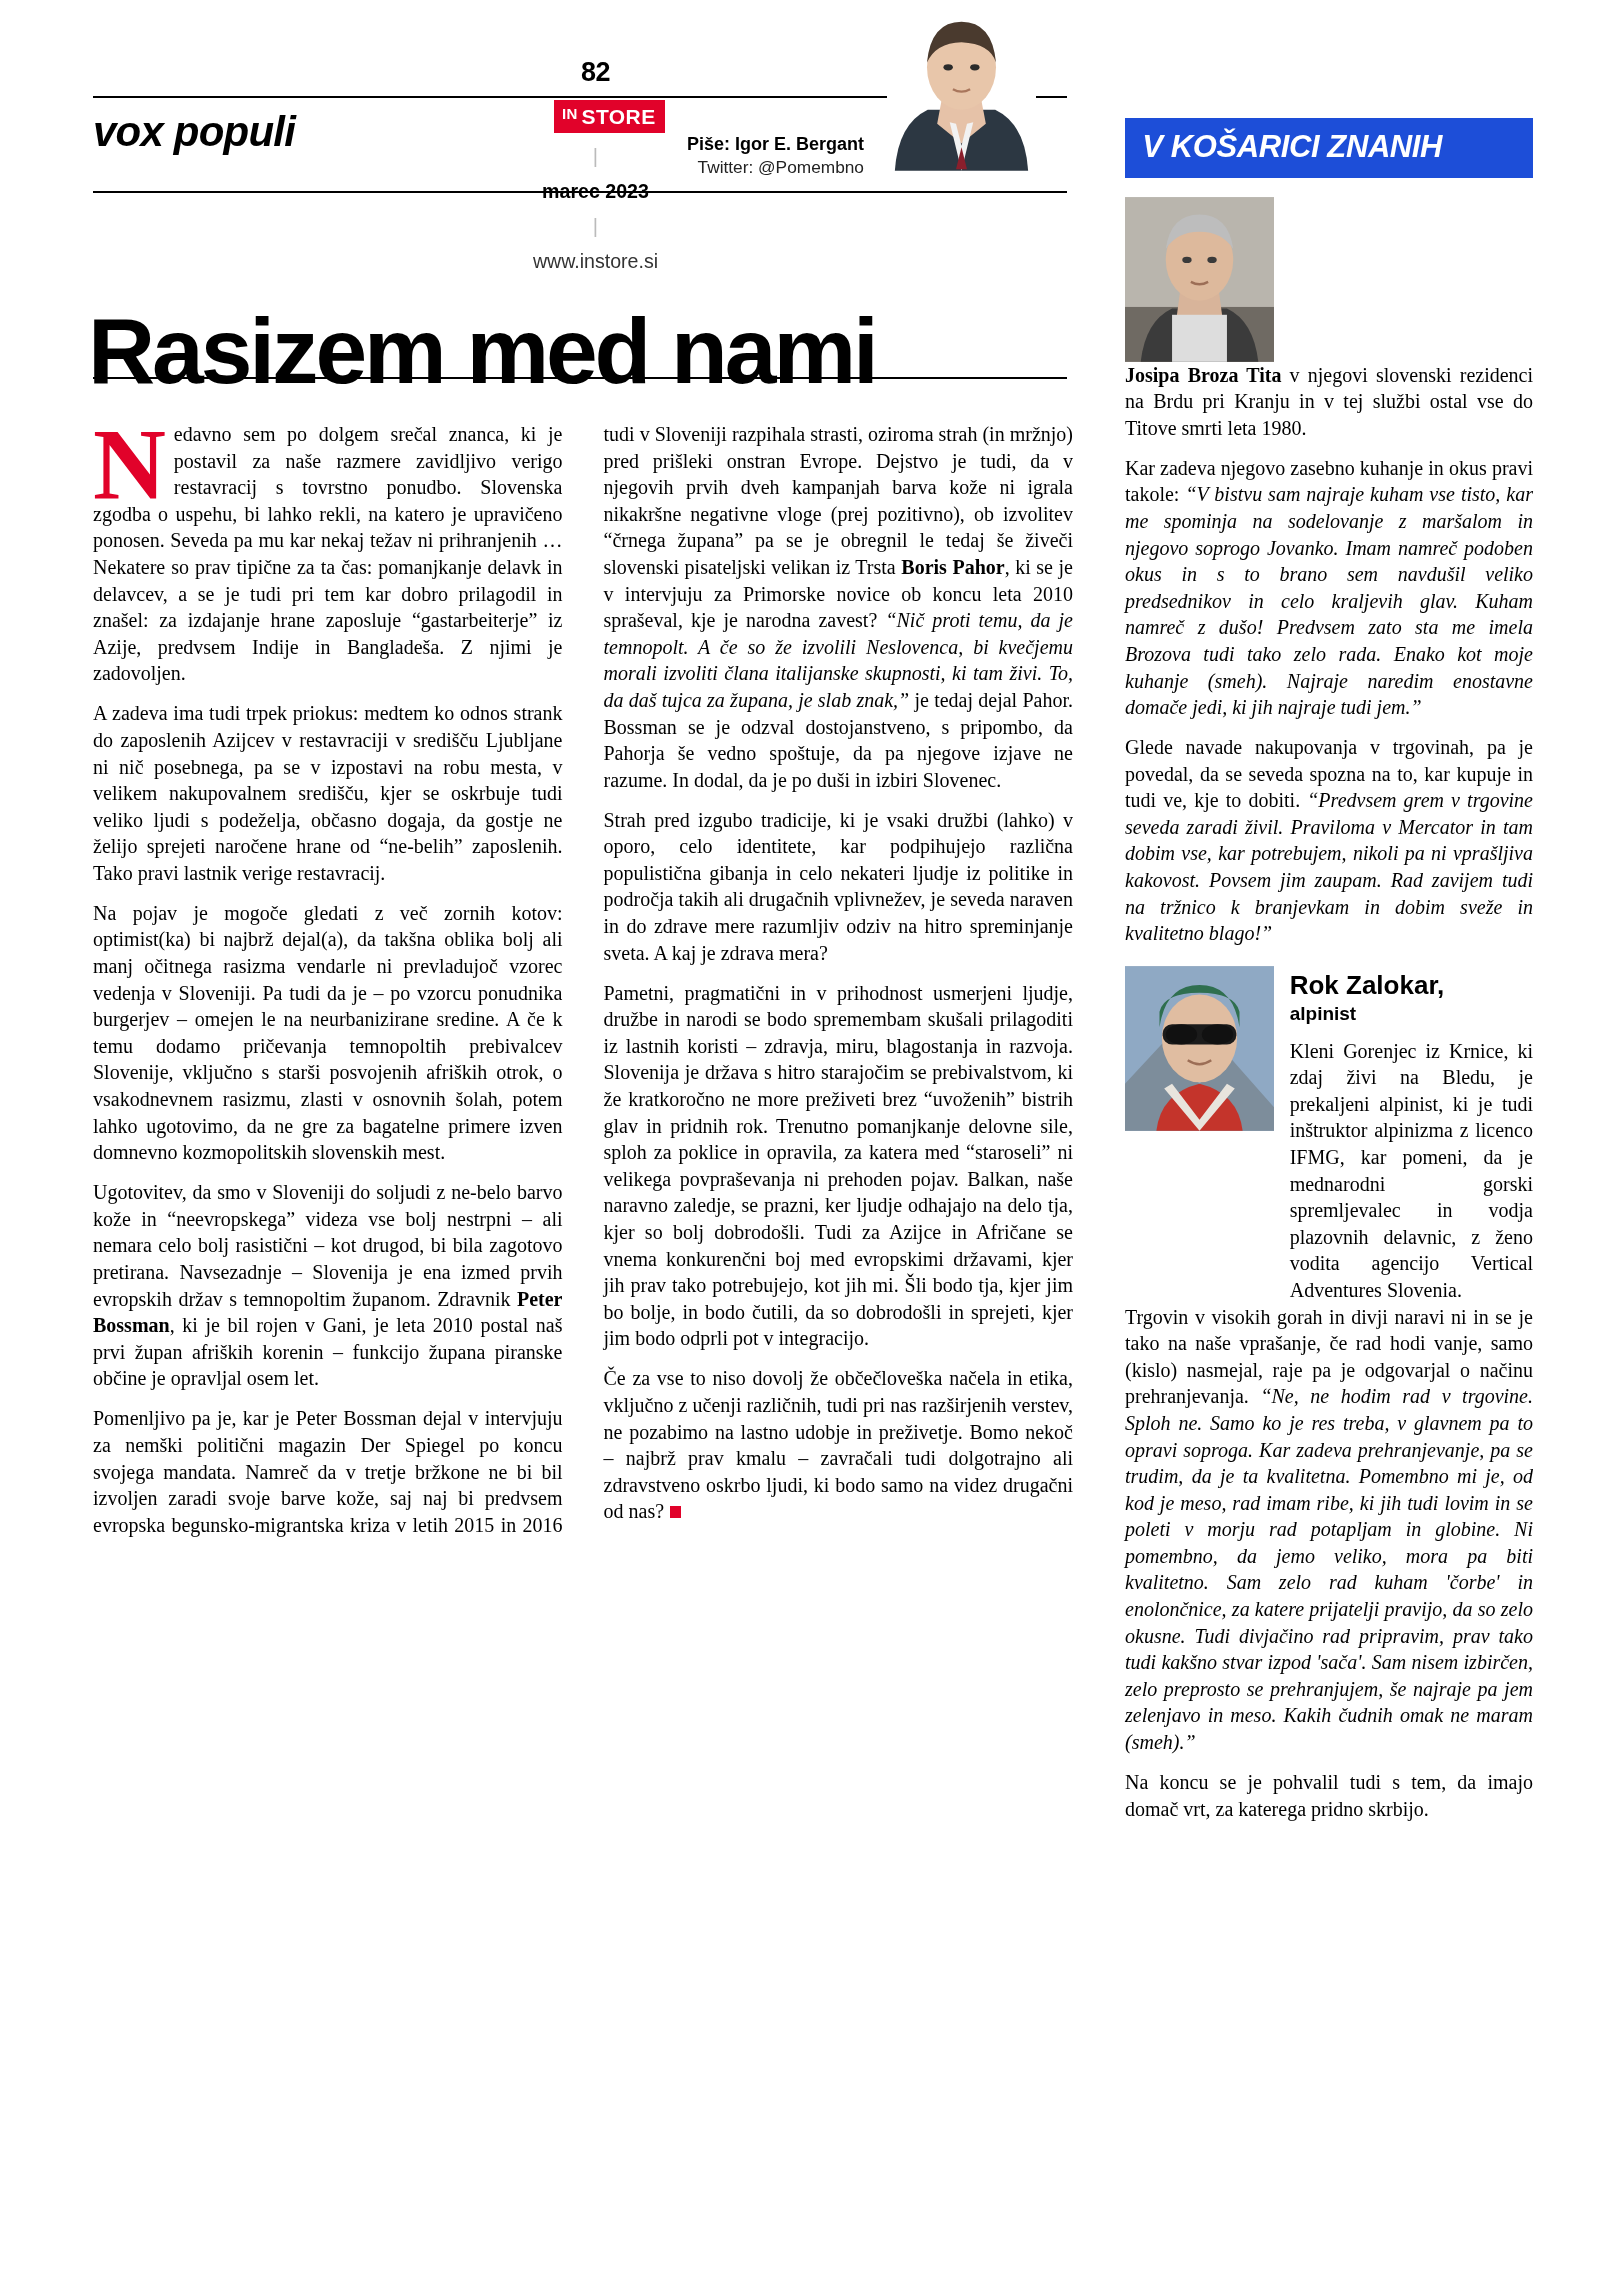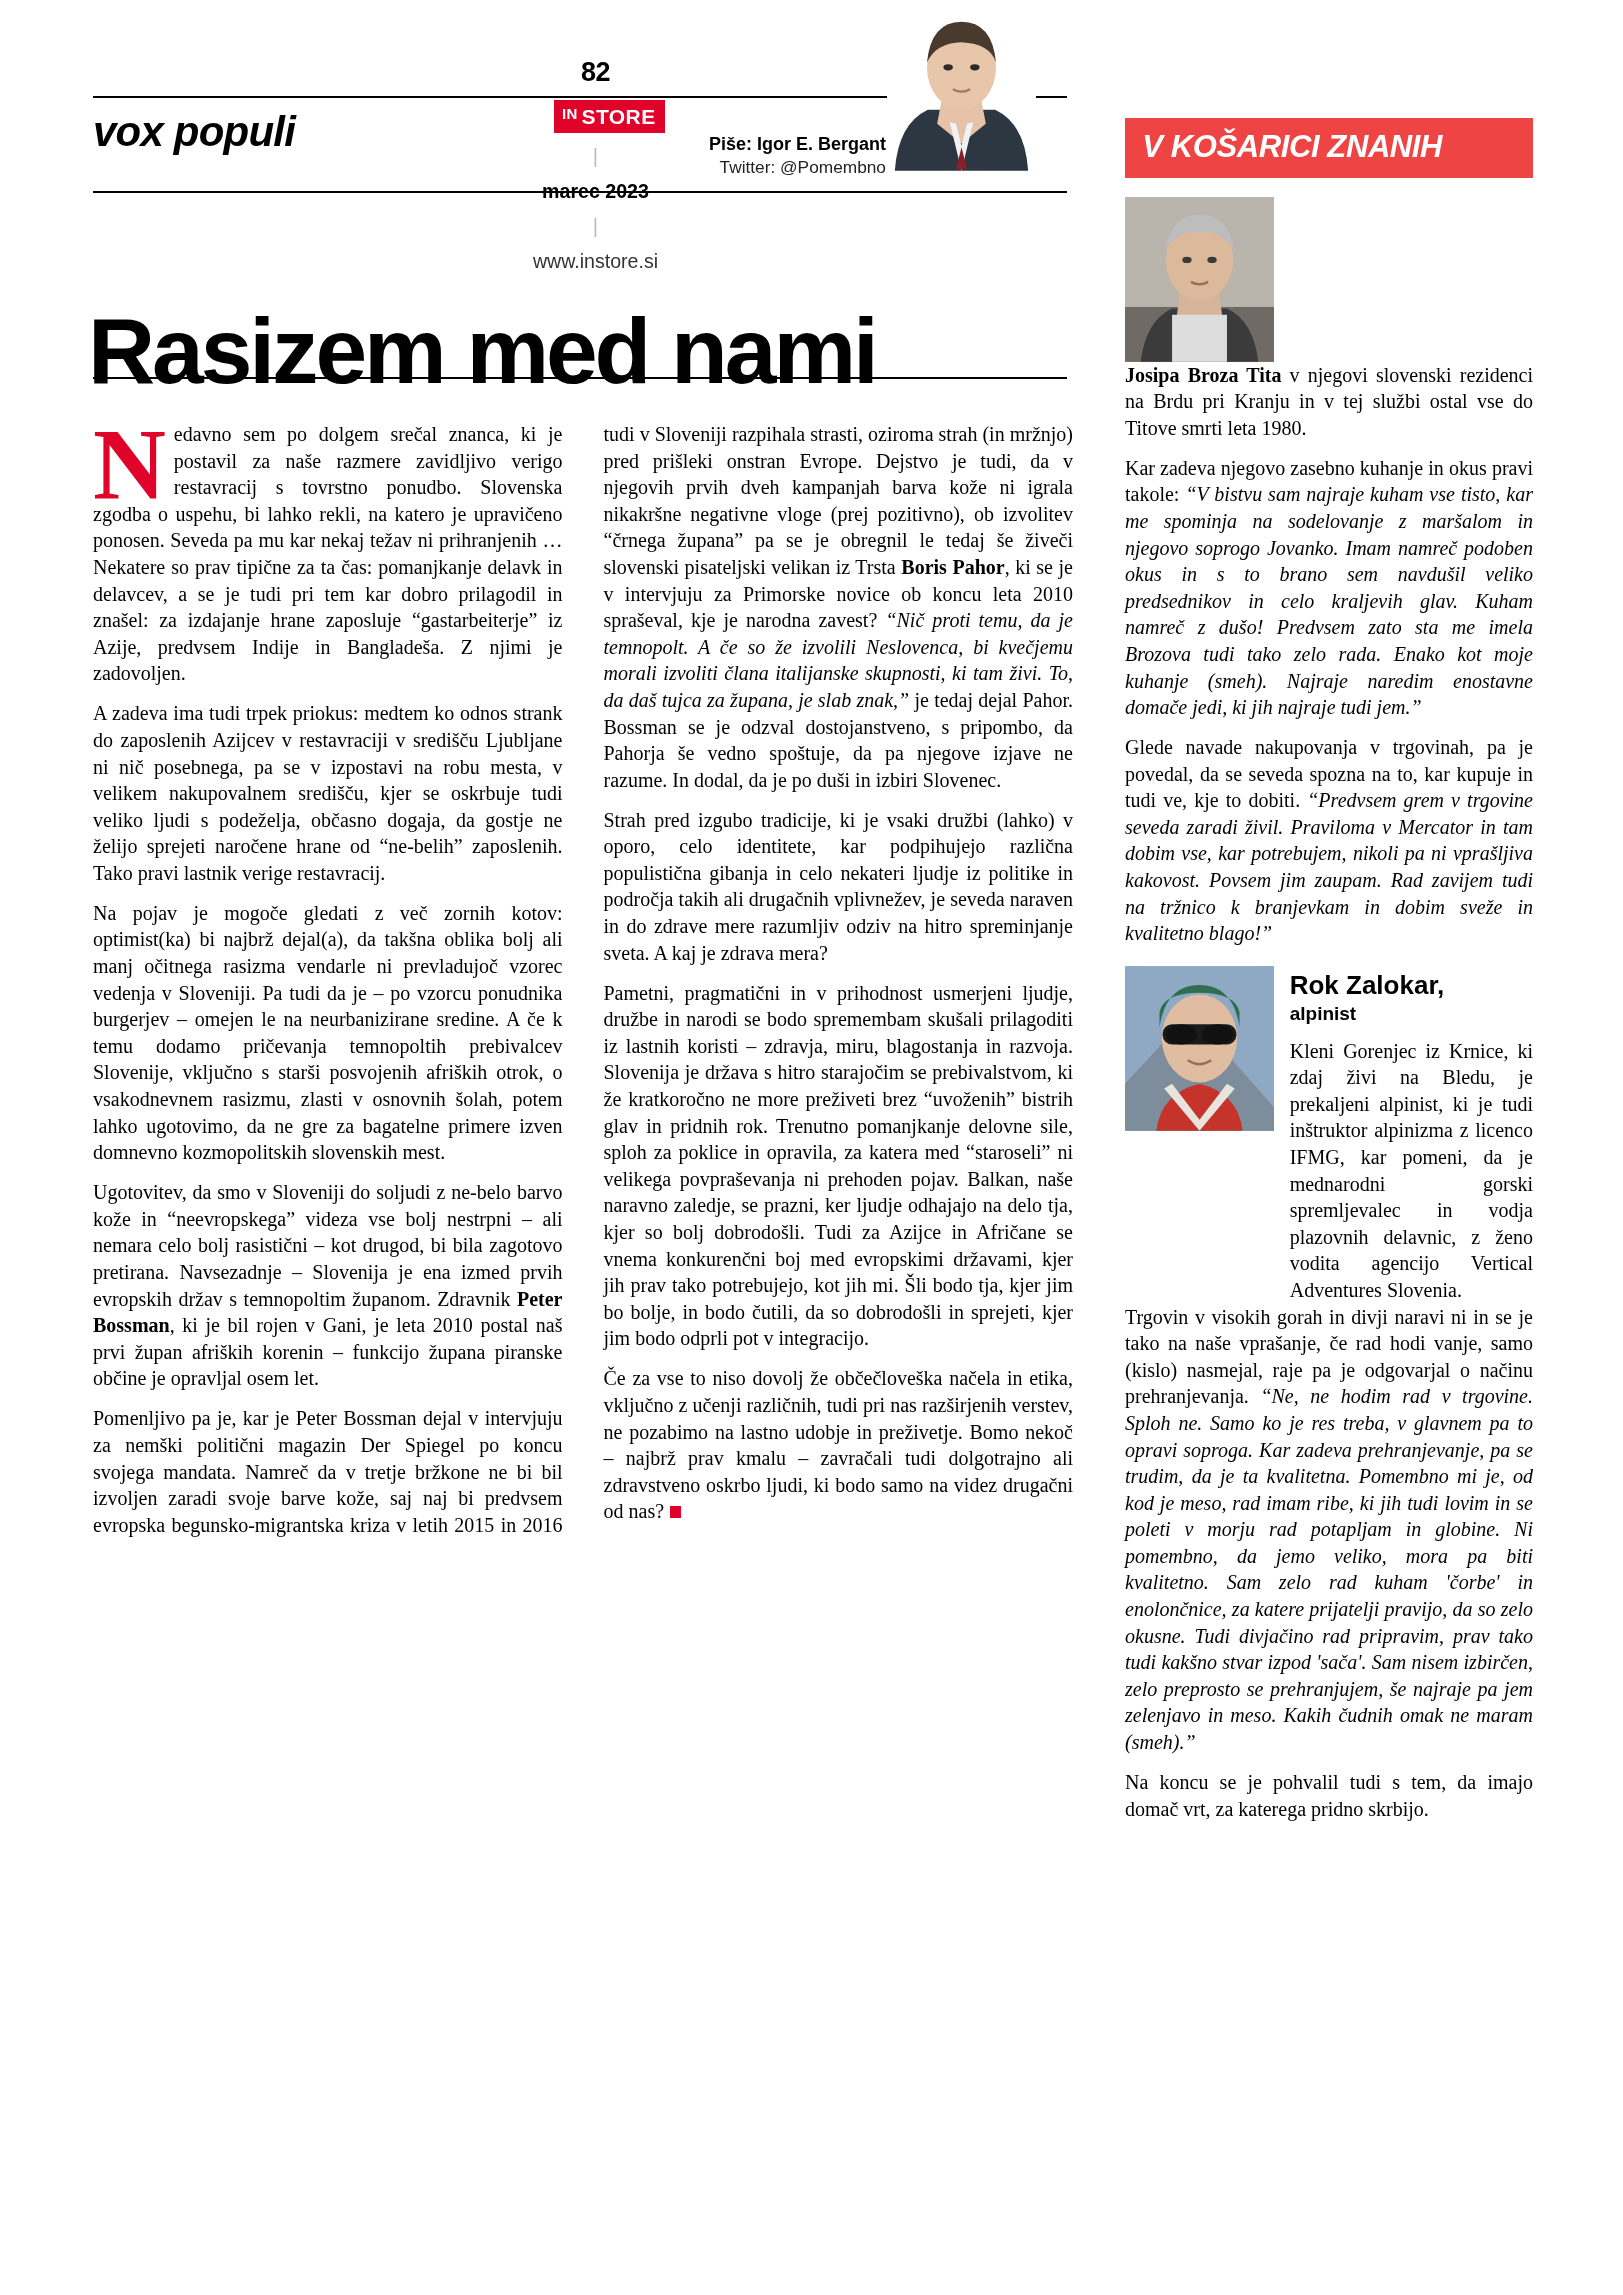--- a/index.html
+++ b/index.html
@@ -88,21 +88,21 @@
     top: 108px;
     font-family: "Liberation Sans", sans-serif;
     font-size: 42px;
     font-weight: bold;
     font-style: italic;
     letter-spacing: -0.8px;
   }
 
   .byline {
     position: absolute;
-    left: 619px;
+    left: 597px;
     top: 132px;
     width: 267px;
     text-align: right;
     font-family: "Liberation Sans", sans-serif;
     line-height: 1.35;
   }
   .byline .b1 { font-size: 18px; font-weight: bold; }
   .byline .b2 { font-size: 17.3px; color: #222; }
 
   .author-photo {
@@ -181,21 +181,21 @@
   }
 
   
   .sidebar {
     position: absolute;
     left: 1125px;
     top: 118px;
     width: 408px;
   }
   .sb-head {
-    background: #ef4444;
+    background: #1d4ed8;
     color: #fff;
     font-family: "Liberation Sans", sans-serif;
     font-weight: bold;
     font-style: italic;
     font-size: 31px;
     padding: 11px 14px 12.6px 17.3px;
     letter-spacing: -0.4px;
   }
   .sb-block { margin-top: 19px; }
   .sb-person {

